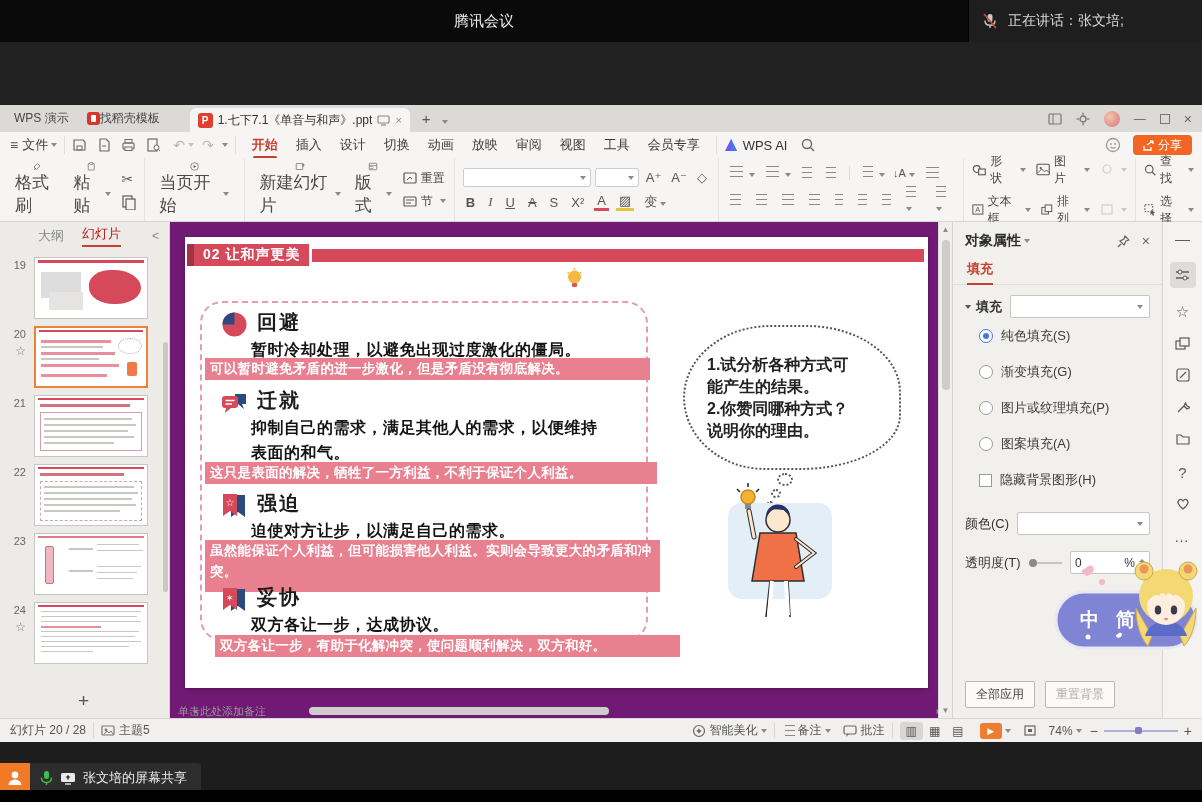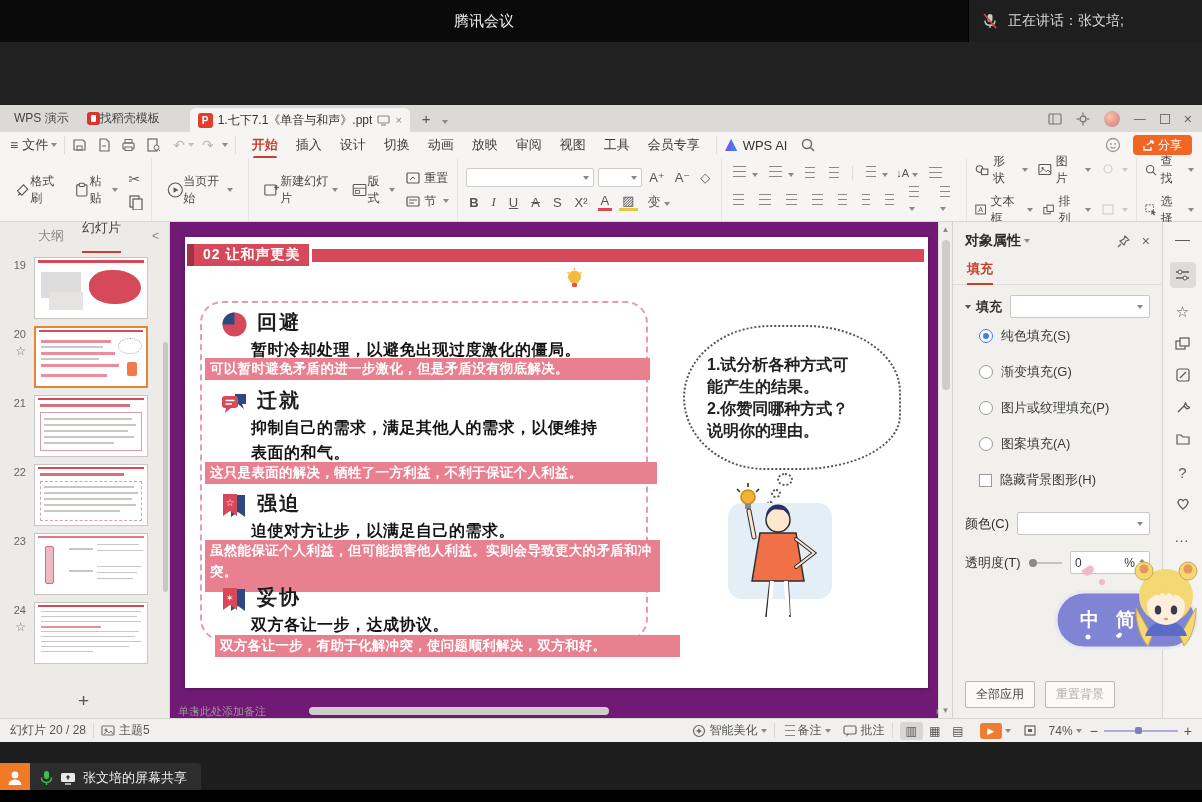--- a/index.html
+++ b/index.html
@@ -26,32 +26,32 @@
   .docerlogo::after{content:"";position:absolute;left:4px;top:3px;width:5px;height:7px;background:#fff;border-radius:1px}
   .winctl{margin-left:auto;display:flex;align-items:center;gap:14px;color:#666;font-size:12px;height:100%}
   .avatar-dot{width:16px;height:16px;border-radius:50%;background:radial-gradient(circle at 35% 35%,#f6c6a0,#d5738b)}
   .menubar{left:0;top:132px;width:1202px;height:26px;background:#f6f5f3;display:flex;align-items:center;padding:0 10px;font-size:13px;color:#3d3d3d}
   .mtab{padding:2px 9px;position:relative}
   .mtab.active{color:#c5402e;font-weight:bold}
   .mtab.active::after{content:"";position:absolute;left:10px;right:10px;bottom:-3px;height:3px;border-radius:2px;background:#c5402e}
   .sharebtn{background:#f26522;color:#fff;font-size:12px;border-radius:4px;height:20px;display:flex;align-items:center;gap:4px;padding:0 10px}
   .ribbon{left:0;top:158px;width:1202px;height:64px;background:#f6f5f3;border-bottom:1px solid #d8d6d3;display:flex}
   .grp{display:flex;align-items:center;padding:4px 8px;border-right:1px solid #e6e4e1;height:100%}
-  .bigbtn{display:flex;align-items:center;justify-content:center;gap:0;font-size:12px;color:#4a4a4a;padding:0 7px;height:100%}
+  .bigbtn{display:flex;flex-direction:column;align-items:center;justify-content:center;gap:0;font-size:17px;color:#4a4a4a;padding:0 7px;height:100%}
   .gicon{font-size:16px;color:#5a5a5a;height:20px;line-height:20px}
   .stack{display:flex;flex-direction:column;gap:6px}
   .srow{display:flex;align-items:center;gap:4px;font-size:12px;color:#4a4a4a}
   .fbtn{font-size:13px;color:#555;padding:0 3px}
   .selbox{background:#fff;border:1px solid #cfcdca;height:19px;border-radius:2px;display:flex;align-items:center;justify-content:flex-end;padding:0 4px}
   .lineic{width:13px;height:11px;background:repeating-linear-gradient(to bottom,#8a8a8a 0 1px,transparent 1px 5px);display:inline-block;margin:0 3px}
   .lineic.sm{width:10px}
   
   .lpanel{left:0;top:222px;width:170px;height:496px;background:#ecebe8;border-right:1px solid #d6d4d1}
   .lhead{height:28px;display:flex;align-items:center;gap:18px;padding:0 14px 0 38px;font-size:13px;color:#8a8a8a;position:relative}
-  .lhead .on{color:#404040;border-bottom:2px solid #c5402e;padding-bottom:14px}
+  .lhead .on{color:#b91c1c;border-bottom:2px solid #c5402e;padding-bottom:2px}
   .thumbrow{display:flex;margin:7px 4px 0 4px;gap:8px}
   .tnum{width:22px;font-size:11px;color:#666;text-align:right;padding-top:2px}
   .tnum .star{display:block;color:#777;font-size:12px;margin-top:4px;text-align:right}
   .tbox{width:114px;height:62px;background:#fff;border:1px solid #c8c6c3;position:relative;overflow:hidden}
   .tbox.sel{border:2px solid #e8833a}
   .redline{position:absolute;left:3px;right:3px;top:2px;height:3px;background:#d5495a}
   .gline{position:absolute;height:2px;background:#c9c7c4}
   .pline{position:absolute;height:3px;background:#eb8e9c}
   .lscroll{position:absolute;right:1px;top:120px;width:5px;height:250px;background:#c9c7c4;border-radius:3px}
   .addslide{position:absolute;left:78px;bottom:6px;font-size:19px;color:#555}

